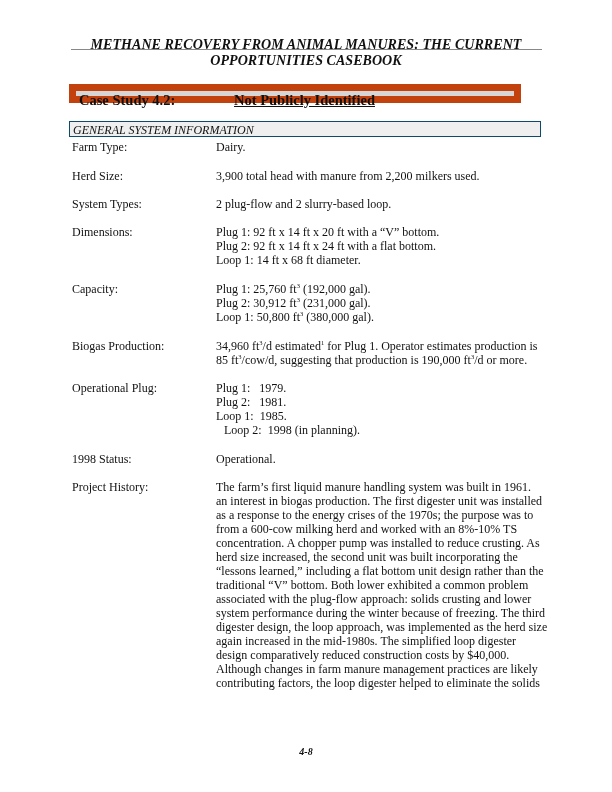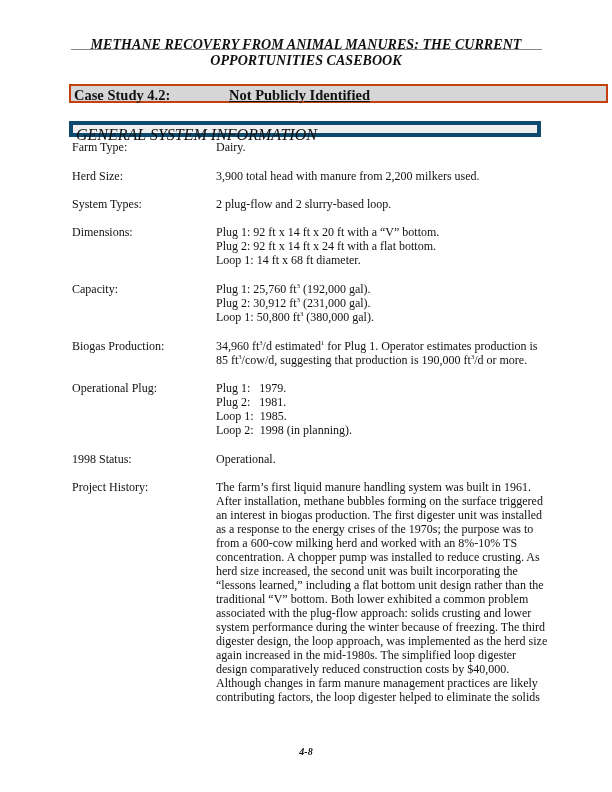--- a/index.html
+++ b/index.html
@@ -10,30 +10,30 @@
     .running-header {
       position: absolute; left: 70px; top: 37px; width: 472px;
       font-size: 14px; font-weight: bold; font-style: italic; text-align: center;
       letter-spacing: 0.05px;
     }
     .header-rule {
       position: absolute; left: 71px; top: 49px; width: 471px; height: 0;
       border-top: 1.5px solid #888;
     }
     .case-box {
-      position: absolute; left: 69px; top: 84px; width: 539px; height: 19px;
-      background: #d6d6d6; border: 2px solid #c2410c; box-sizing: border-box;
+      position: absolute; left: 69px; top: 84px; width: 452px; height: 19px;
+      background: #d6d6d6; border: 7px solid #c2410c; box-sizing: border-box;
       font-weight: bold; font-size: 14.5px;
     }
     .case-box .num { position: absolute; left: 3px; top: 1px; }
     .case-box .title { position: absolute; left: 158px; top: 1px; text-decoration: underline; }
     .section-box {
       position: absolute; left: 69px; top: 121px; width: 472px; height: 16px;
-      background: #efefef; border: 4px solid #0c4a6e; box-sizing: border-box;
-      font-style: italic; font-size: 16px;
+      background: #efefef; border: 1px solid #0c4a6e; box-sizing: border-box;
+      font-style: italic; font-size: 12px;
     }
     .section-box span { position: absolute; left: 3px; top: 1px; }
     .row { position: absolute; left: 72px; width: 470px; }
     .row .label { position: absolute; left: 0; top: 0; }
     .row .value { position: absolute; left: 144px; top: 0; width: 330px; line-height: 14px; }
     .value .line { display: block; white-space: nowrap; }
     .para { line-height: 14.3px; text-align: left; }
     sup { font-size: 6.5px; vertical-align: 5px; line-height: 0; }
     .page-num {
       position: absolute; left: 0; width: 612px; top: 746px;
@@ -95,34 +95,33 @@
     <span class="line"><span>85 ft</span><sup>3</sup><span>/cow/d, suggesting that production is 190,000 ft</span><sup>3</sup><span>/d or more.</span></span>
   </span>
 </div>
 
 <div class="row" style="top:381px;">
   <span class="label">Operational Plug:</span>
   <span class="value">
     <span class="line" style="white-space:pre;">Plug 1:   1979.</span>
     <span class="line" style="white-space:pre;">Plug 2:   1981.</span>
     <span class="line" style="white-space:pre;">Loop 1:  1985.</span>
-    <span class="line" style="white-space:pre;">Loop 2:  1998 (in planning).</span>
+    <span class="line" style="white-space:pre;margin-left:8px;">Loop 2:  1998 (in planning).</span>
   </span>
 </div>
 
 <div class="row" style="top:452px;">
   <span class="label">1998 Status:</span>
   <span class="value">Operational.</span>
 </div>
 
 <div class="row" style="top:480px;">
   <span class="label">Project History:</span>
   <span class="value para" id="history">
       <span class="line">The farm’s first liquid manure handling system was built in 1961.</span>
-      <span class="line">After installation, methane bubbles forming on the surface triggered</span>
       <span class="line">an interest in biogas production. The first digester unit was installed</span>
       <span class="line">as a response to the energy crises of the 1970s; the purpose was to</span>
       <span class="line">from a 600-cow milking herd and worked with an 8%-10% TS</span>
       <span class="line">concentration. A chopper pump was installed to reduce crusting. As</span>
       <span class="line">herd size increased, the second unit was built incorporating the</span>
       <span class="line">“lessons learned,” including a flat bottom unit design rather than the</span>
       <span class="line">traditional “V” bottom. Both lower exhibited a common problem</span>
       <span class="line">associated with the plug-flow approach: solids crusting and lower</span>
       <span class="line">system performance during the winter because of freezing. The third</span>
       <span class="line">digester design, the loop approach, was implemented as the herd size</span>

